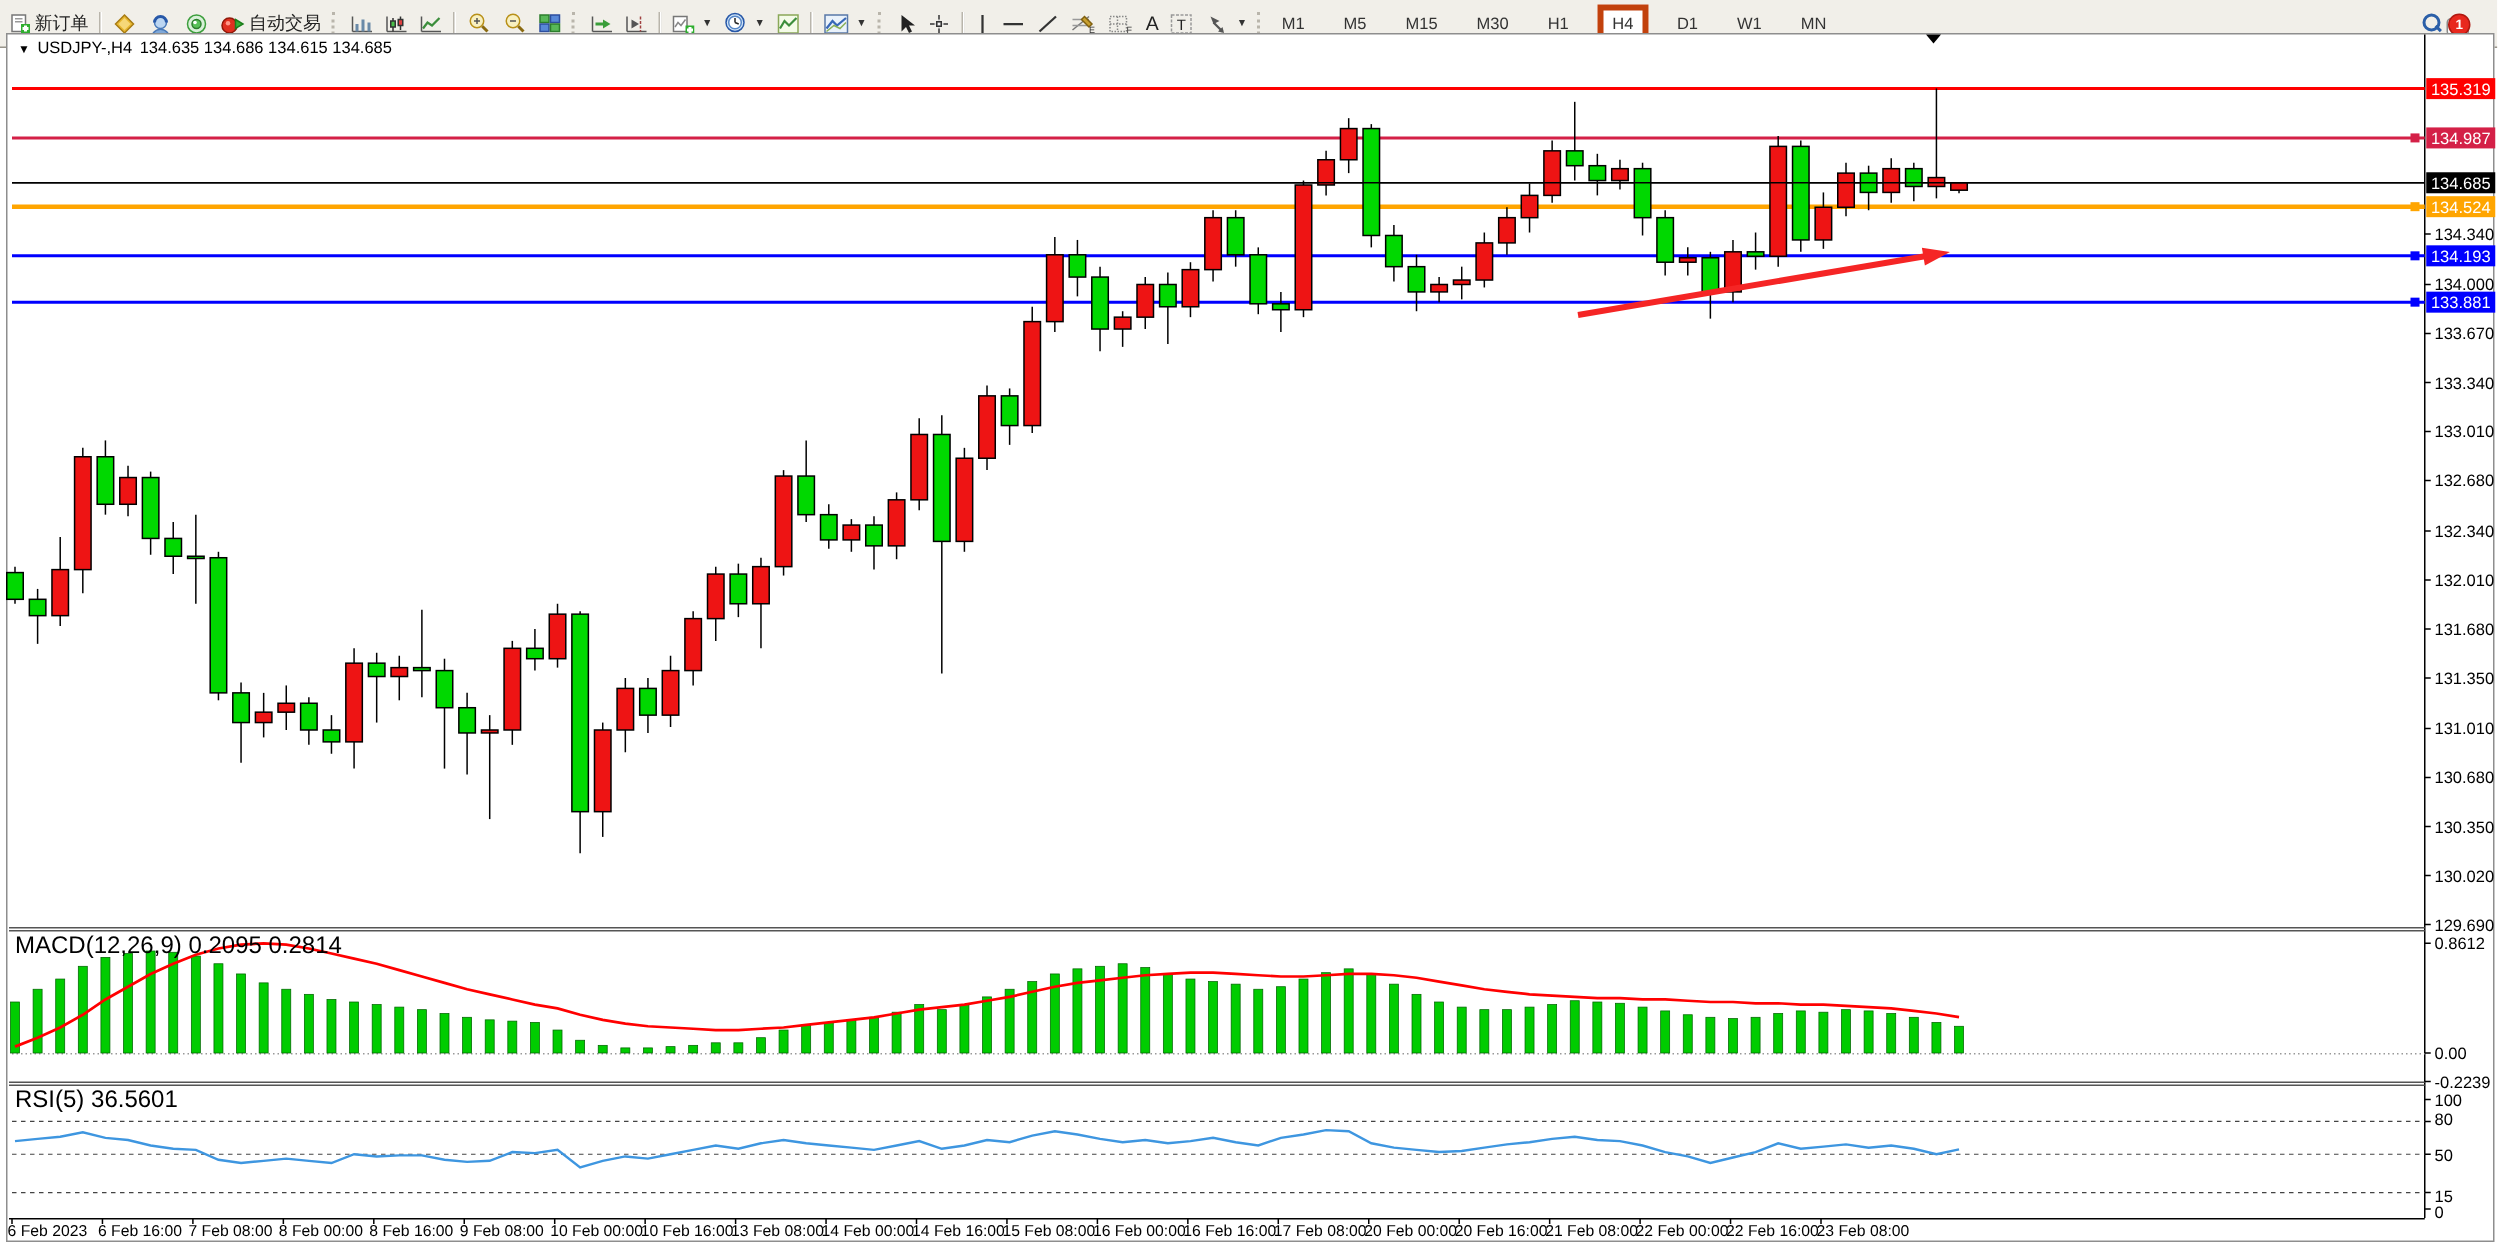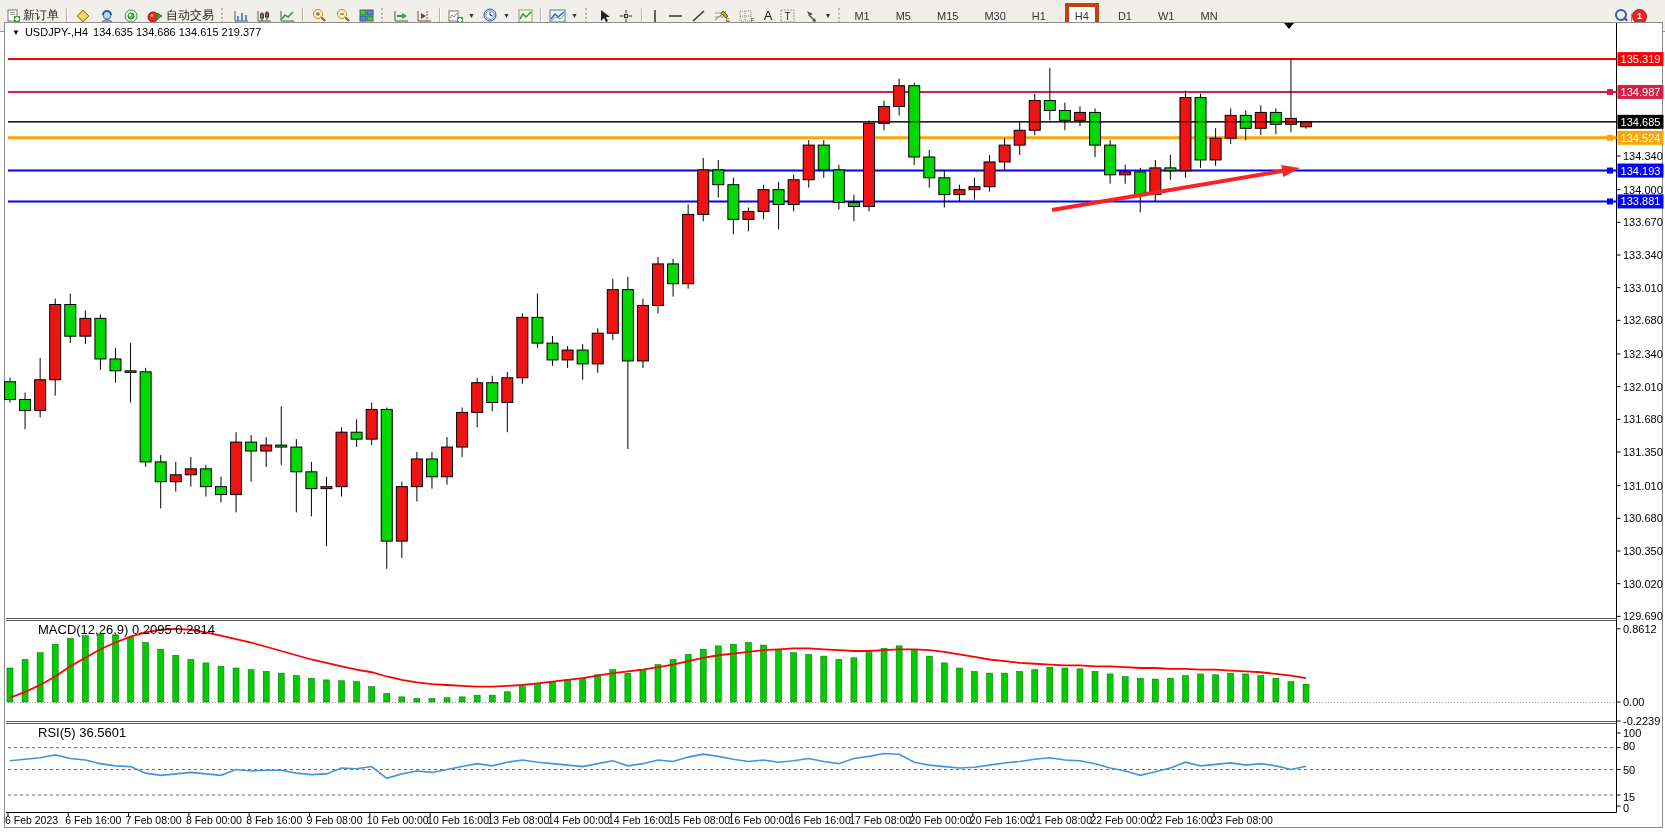--- a/index.html
+++ b/index.html
@@ -27,21 +27,21 @@
                 border-top-color:#8a8a8a;}
   .mag{position:relative;width:16px;height:16px;margin-right:2px;}
   .mag .lens{position:absolute;left:2px;top:1px;width:8px;height:8px;border:2px solid #2b5fa8;border-radius:50%;}
   .mag .stick{position:absolute;left:10px;top:10px;width:5px;height:2px;background:#2b5fa8;transform:rotate(45deg);}
   
   .chartframe{position:absolute;left:4px;top:22px;width:1659px;height:806px;
               border:1px solid #8e8e8e;background:#fff;box-sizing:border-box;}
   .charttitle{position:absolute;left:12px;top:26px;font-size:11px;color:#000;z-index:5;
               display:flex;align-items:center;gap:5px;}
   .tri{font-size:8px;color:#000;}
-  .indlabel{position:absolute;font-size:13px;color:#000;z-index:5;margin-left:28px;}
+  .indlabel{position:absolute;font-size:16px;color:#000;z-index:5;}
   svg.overlay{position:absolute;left:0;top:0;z-index:2;}
   .icon{display:inline-flex;align-items:center;justify-content:center;}
 </style>
 </head>
 <body>
 
 <div class="root">
 
   <div class="toolbar">
     <div class="tbtn">
@@ -320,21 +320,21 @@
       <div class="bubble"></div>
       <div class="badge">1</div>
     </div>
   </div>
 
   <div class="chartframe"></div>
 
   <div class="charttitle">
     <span class="tri">▼</span>
     <span>USDJPY-,H4</span>
-    <span>134.635 134.686 134.615 219.377</span>
+    <span>134.635 134.686 134.615 134.685</span>
   </div>
 
   <div class="indlabel" style="left:10px;top:622px;">
     <span>MACD(12,26,9)</span>
     <span>0.2095 0.2814</span>
   </div>
   <div class="indlabel" style="left:10px;top:725px;">
     <span>RSI(5)</span>
     <span>36.5601</span>
   </div>

